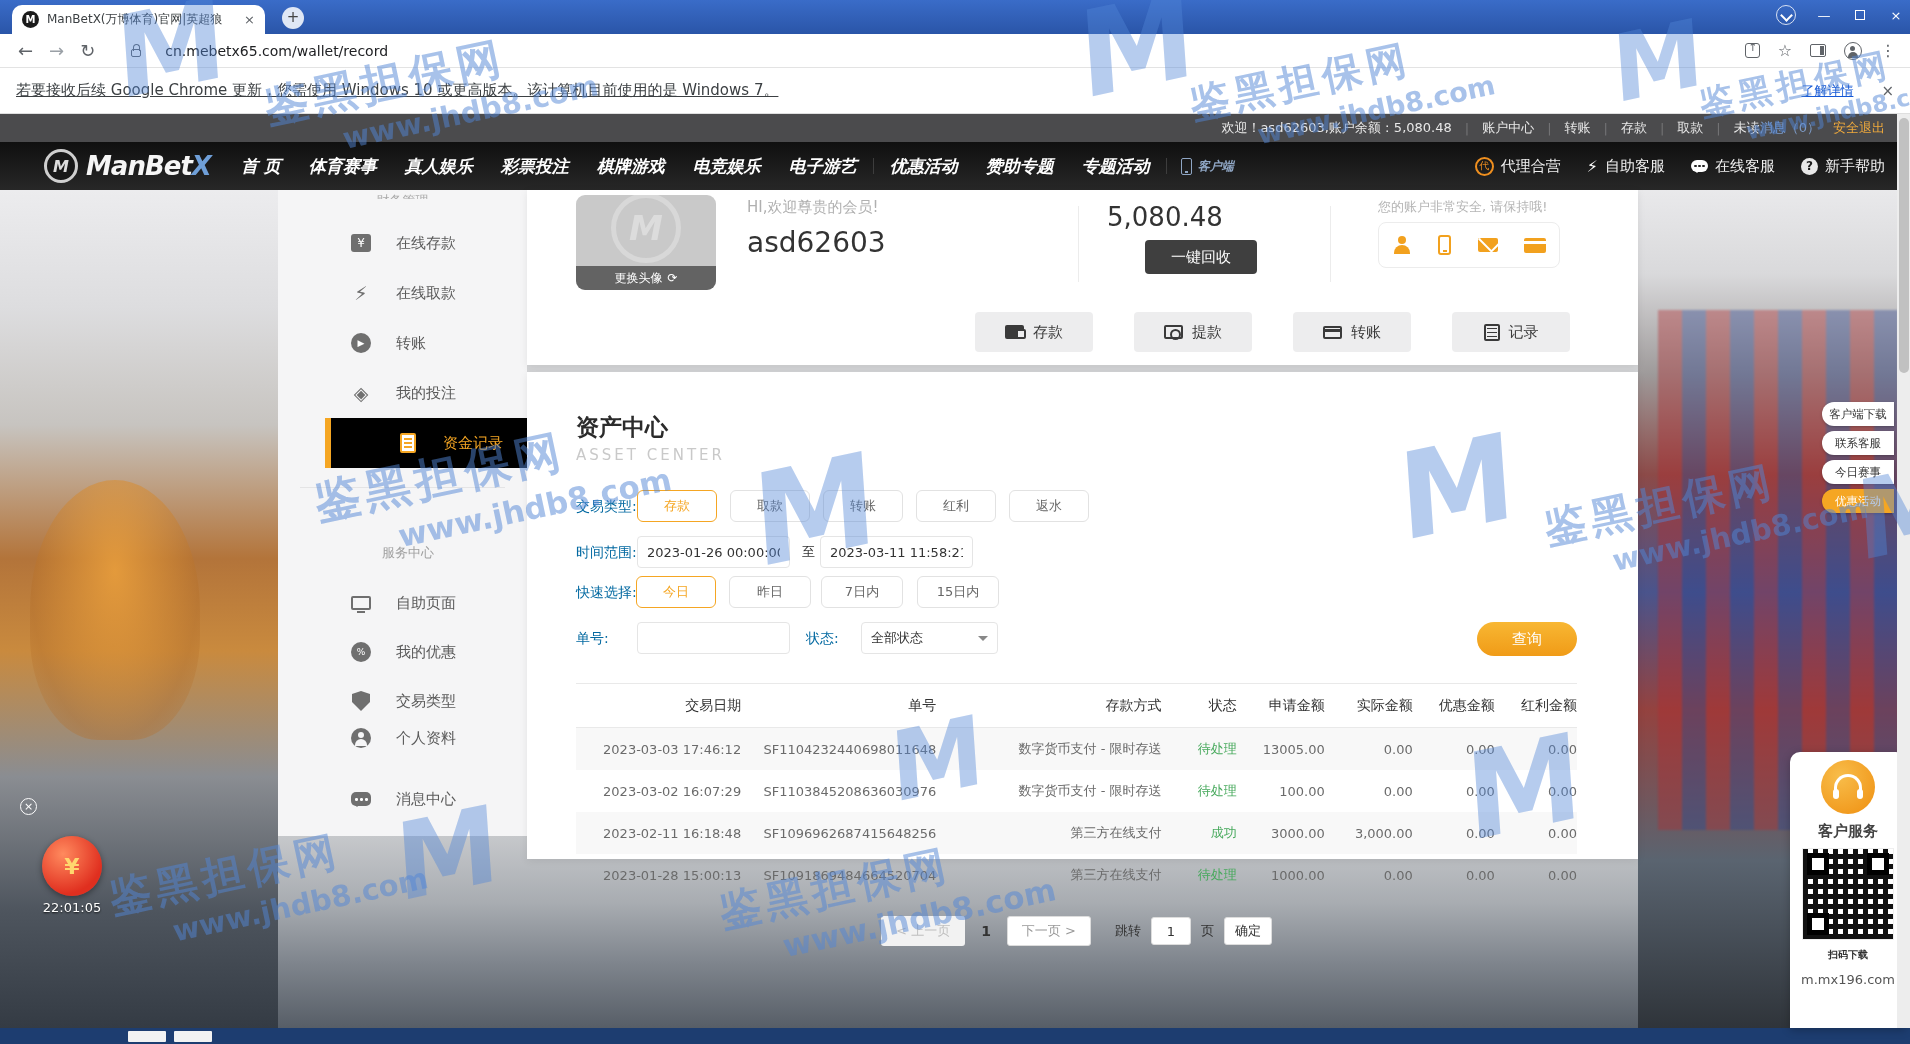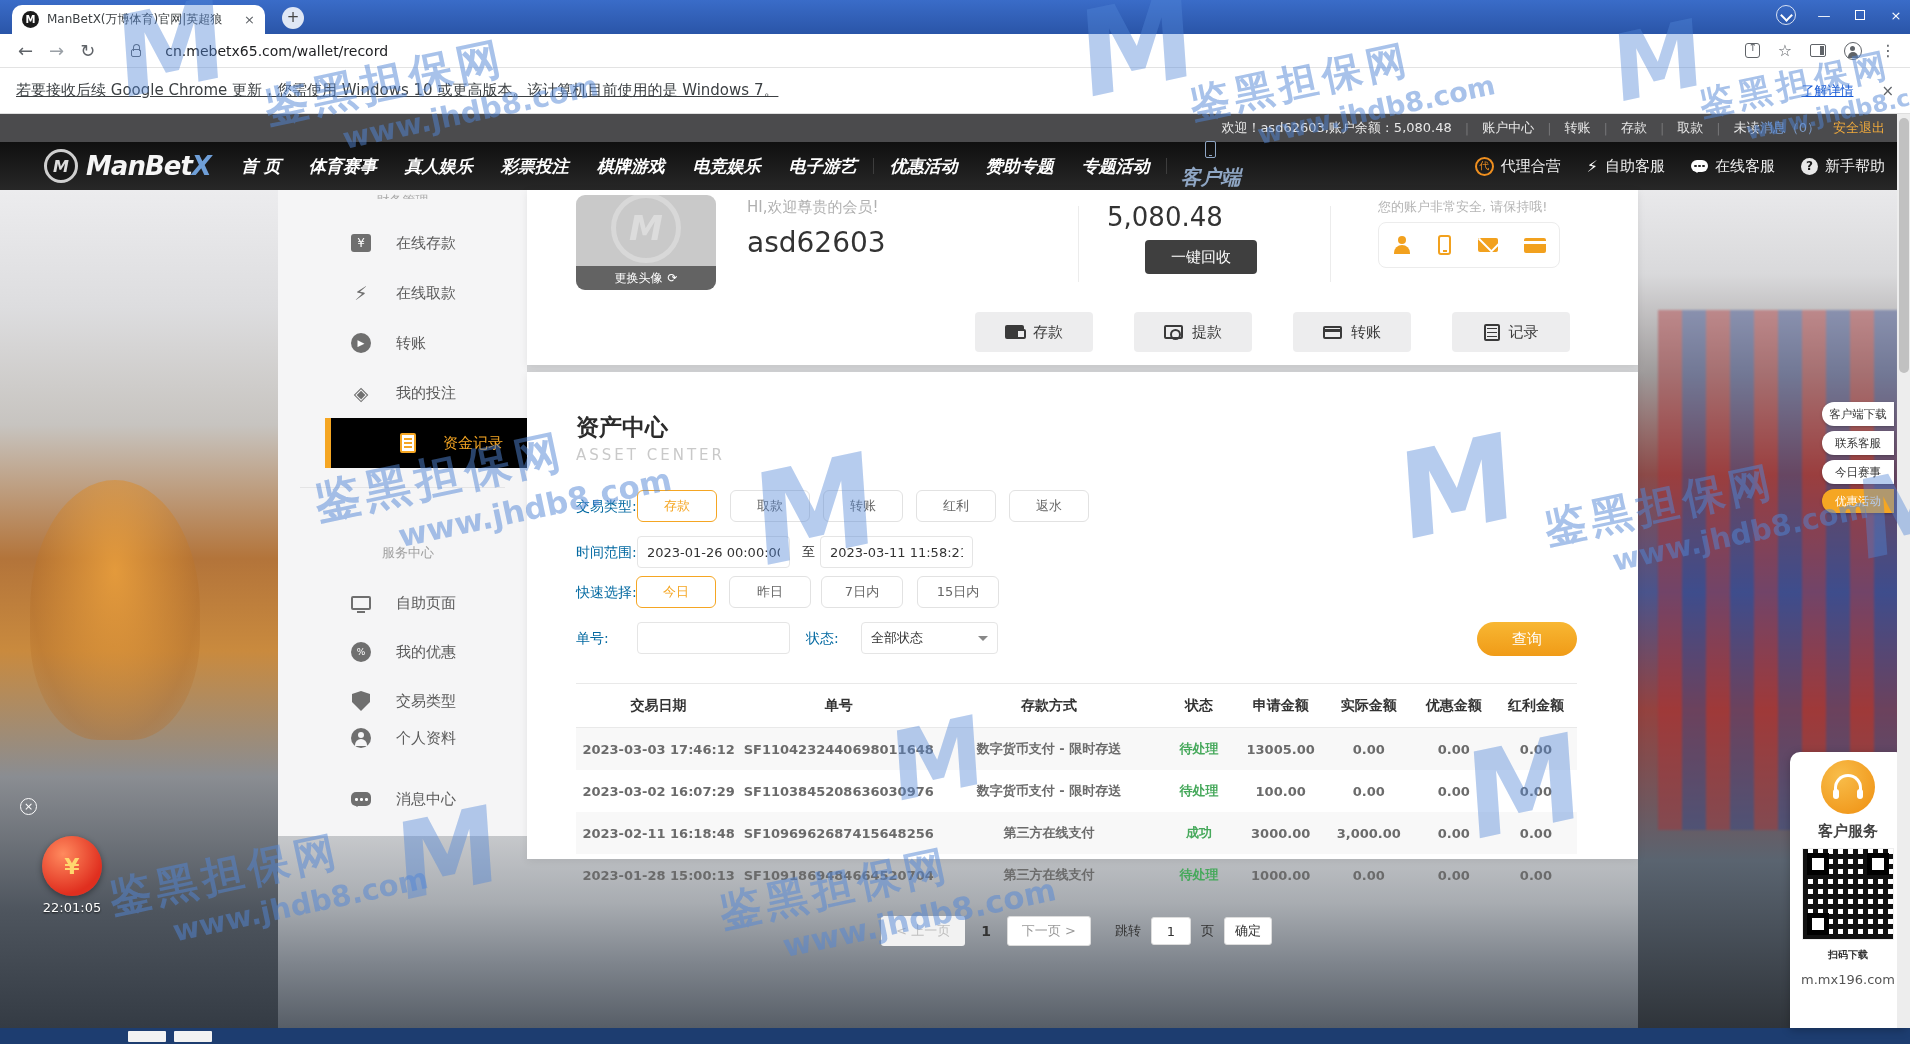--- a/index.html
+++ b/index.html
@@ -59,21 +59,21 @@
   #mainnav { position:absolute; left:0; top:142px; width:1910px; height:48px;
     background:linear-gradient(180deg,#0f0f0f,#272727); display:flex; align-items:center; }
   .brand { display:flex; align-items:center; gap:8px; margin-left:44px; }
   .emblem { width:34px; height:34px; border-radius:50%; border:3px solid #cfcfcf; background:#181818;
     color:#ddd; font-weight:bold; font-size:16px; font-style:italic; display:flex; align-items:center; justify-content:center; }
   .wordmark { font-size:26px; font-weight:bold; font-style:italic; letter-spacing:-1px; color:#f5f5f5; }
   .wordmark .wx { color:#6f9fd8; }
   .menu { display:flex; align-items:center; margin-left:16px;font-style:italic; }
   .menu-item { color:#fff; font-size:17px; font-weight:bold; padding:0 14px; white-space:nowrap; }
   .menu-div { width:1px; height:16px; background:#3d3d3d; margin:0 2px; }
-  .menu-client { color:#8fa6c4; font-size:20px; font-weight:bold; padding:0 12px; display:flex; align-items:center; gap:6px;flex-direction:column; }
+  .menu-client { color:#8fa6c4; font-size:12px; font-weight:bold; padding:0 12px; display:flex; align-items:center; gap:6px; }
   .ic-phone-sm { width:11px; height:17px; border:1.5px solid #8fa6c4; border-radius:2px; position:relative; }
   .ic-phone-sm::after { content:""; position:absolute; left:3px; bottom:1px; width:3px; height:1.5px; background:#8fa6c4; }
   .nav-right { margin-left:auto; display:flex; align-items:center; gap:26px; margin-right:25px; }
   .nav-right .itm { display:flex; align-items:center; gap:7px; color:#f0f0f0; font-size:15px; white-space:nowrap; }
   .ic-agent { width:19px; height:19px; border:2px solid #ef8f1f; border-radius:50%; color:#ef8f1f;
     font-size:10px; display:flex; align-items:center; justify-content:center; }
   .ic-bolt { color:#fff; font-size:16px; }
   .ic-bubble { width:17px; height:12px; background:#fff; border-radius:6px; position:relative; }
   .ic-bubble::after { content:""; position:absolute; left:3px; bottom:-4px; border:3px solid transparent; border-top-color:#fff; }
   .ic-bubble i { position:absolute; top:4.5px; width:2.5px; height:2.5px; background:#222; border-radius:50%; }
@@ -184,21 +184,21 @@
   .zhi { position:absolute; font-size:13px; color:#333; line-height:32px; }
   .search-btn { position:absolute; left:950px; top:250px; width:100px; height:34px; border-radius:17px;
     background:linear-gradient(180deg,#f8b733,#f09b17); color:#fff; font-size:15px;
     display:flex; align-items:center; justify-content:center; }
 
   .tbl { position:absolute; left:49px; top:311px; width:1001px; }
   .trow { display:flex; align-items:center; }
   .trow.head { height:45px; border-top:1px solid #e9e9e9; border-bottom:1px solid #e9e9e9; font-size:14px; color:#333; font-weight:500; }
   .trow.data { height:42px; font-size:13px; color:#6b6b6b; }
   .trow.z { background:#f8f8f8; }
-  .tc { text-align:center; white-space:nowrap; overflow:hidden;font-weight:bold; }
+  .tc { text-align:right; white-space:nowrap; overflow:hidden; }
   .c1{width:16.5%}.c2{width:19.5%}.c3{width:22.5%}.c4{width:7.5%}.c5{width:8.8%}.c6{width:8.8%}.c7{width:8.2%}.c8{width:8.2%}
   .green { color:#47a95c; }
 
   .pager { position:absolute; left:49px; top:544px; width:1001px; display:flex; align-items:center;
     justify-content:center; gap:10px; font-size:13px; color:#333; }
   .pg-prev { width:84px; height:30px; background:#f2f2f2; color:#c0c0c0; border-radius:3px;
     display:flex; align-items:center; justify-content:center; }
   .pg-cur { font-size:14px; font-weight:bold; margin:0 6px; }
   .pg-next { width:84px; height:30px; background:#fff; border:1px solid #dcdcdc; color:#999; border-radius:3px;
     display:flex; align-items:center; justify-content:center; }

